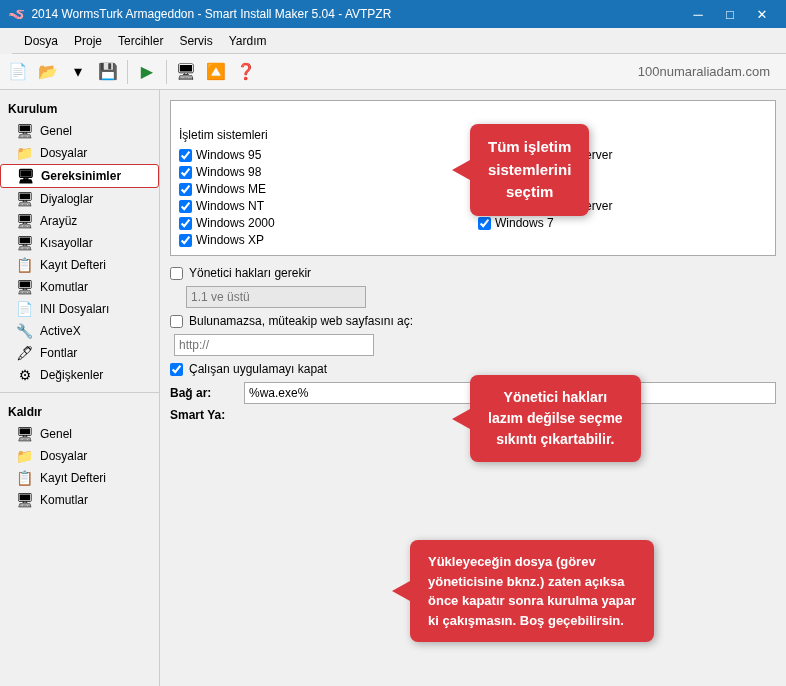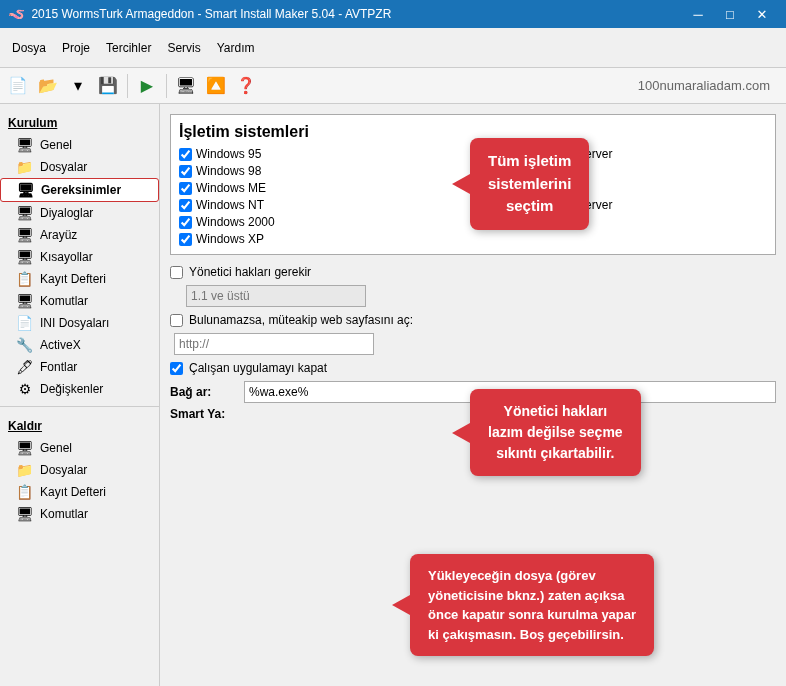--- a/index.html
+++ b/index.html
@@ -25,25 +25,26 @@
       border: none;
       color: white;
       font-size: 13px;
       cursor: pointer;
       display: flex; align-items: center; justify-content: center;
     }
 
     
     .menubar {
       background: #f0f0f0;
-      height: 40px;
+      height: 26px;
       display: flex;
       align-items: center;
       padding: 0 4px;
       border-bottom: 1px solid #ccc;
+      margin-left: 12px;
     }
     .menu-item {
       padding: 2px 8px;
       cursor: pointer;
       font-size: 12px;
     }
 
     
     .toolbar {
       background: #f5f5f5;
@@ -79,21 +80,20 @@
       background: #f0f0f0;
       border-right: 1px solid #ccc;
       overflow-y: auto;
       padding: 6px 0;
     }
     .sidebar-section-title {
       font-weight: bold;
       font-size: 12px;
       padding: 6px 8px 4px 8px;
       color: #000;
-      text-decoration: underline;
     }
     .sidebar-item {
       display: flex;
       align-items: center;
       padding: 3px 8px 3px 16px;
       cursor: pointer;
       font-size: 12px;
       color: #000;
       gap: 6px;
     }
@@ -114,24 +114,25 @@
     }
 
     
     .groupbox {
       background: white;
       border: 1px solid #aaa;
       padding: 8px;
       margin-bottom: 10px;
     }
     .groupbox-title {
-      font-size: 16px;
-      font-weight: bold;
+      font-size: 12px;
+      font-weight: normal;
       margin-bottom: 6px;
       color: #000;
+      margin-top: 19px;
     }
     .os-list {
       column-count: 2;
       column-gap: 10px;
     }
     .os-item {
       display: flex;
       align-items: flex-end;
       gap: 4px;
       font-size: 12px;
@@ -190,21 +191,21 @@
       align-items: center;
       gap: 6px;
       margin-bottom: 4px;
     }
   </style>
 </head>
 <body>
 
 <div class="titlebar">
   <span class="titlebar-icon">🪱</span>
-  <span class="titlebar-title">2015 WormsTurk Armageddon - Smart Install Maker 5.04 - AVTPZR</span>
+  <span class="titlebar-title">2014 WormsTurk Armageddon - Smart Install Maker 5.04 - AVTPZR</span>
   <div class="titlebar-controls">
     <button class="titlebar-btn">─</button>
     <button class="titlebar-btn">□</button>
     <button class="titlebar-btn close">✕</button>
   </div>
 </div>
 
 <div class="menubar">
   <span class="menu-item">Dosya</span>
   <span class="menu-item">Proje</span>

